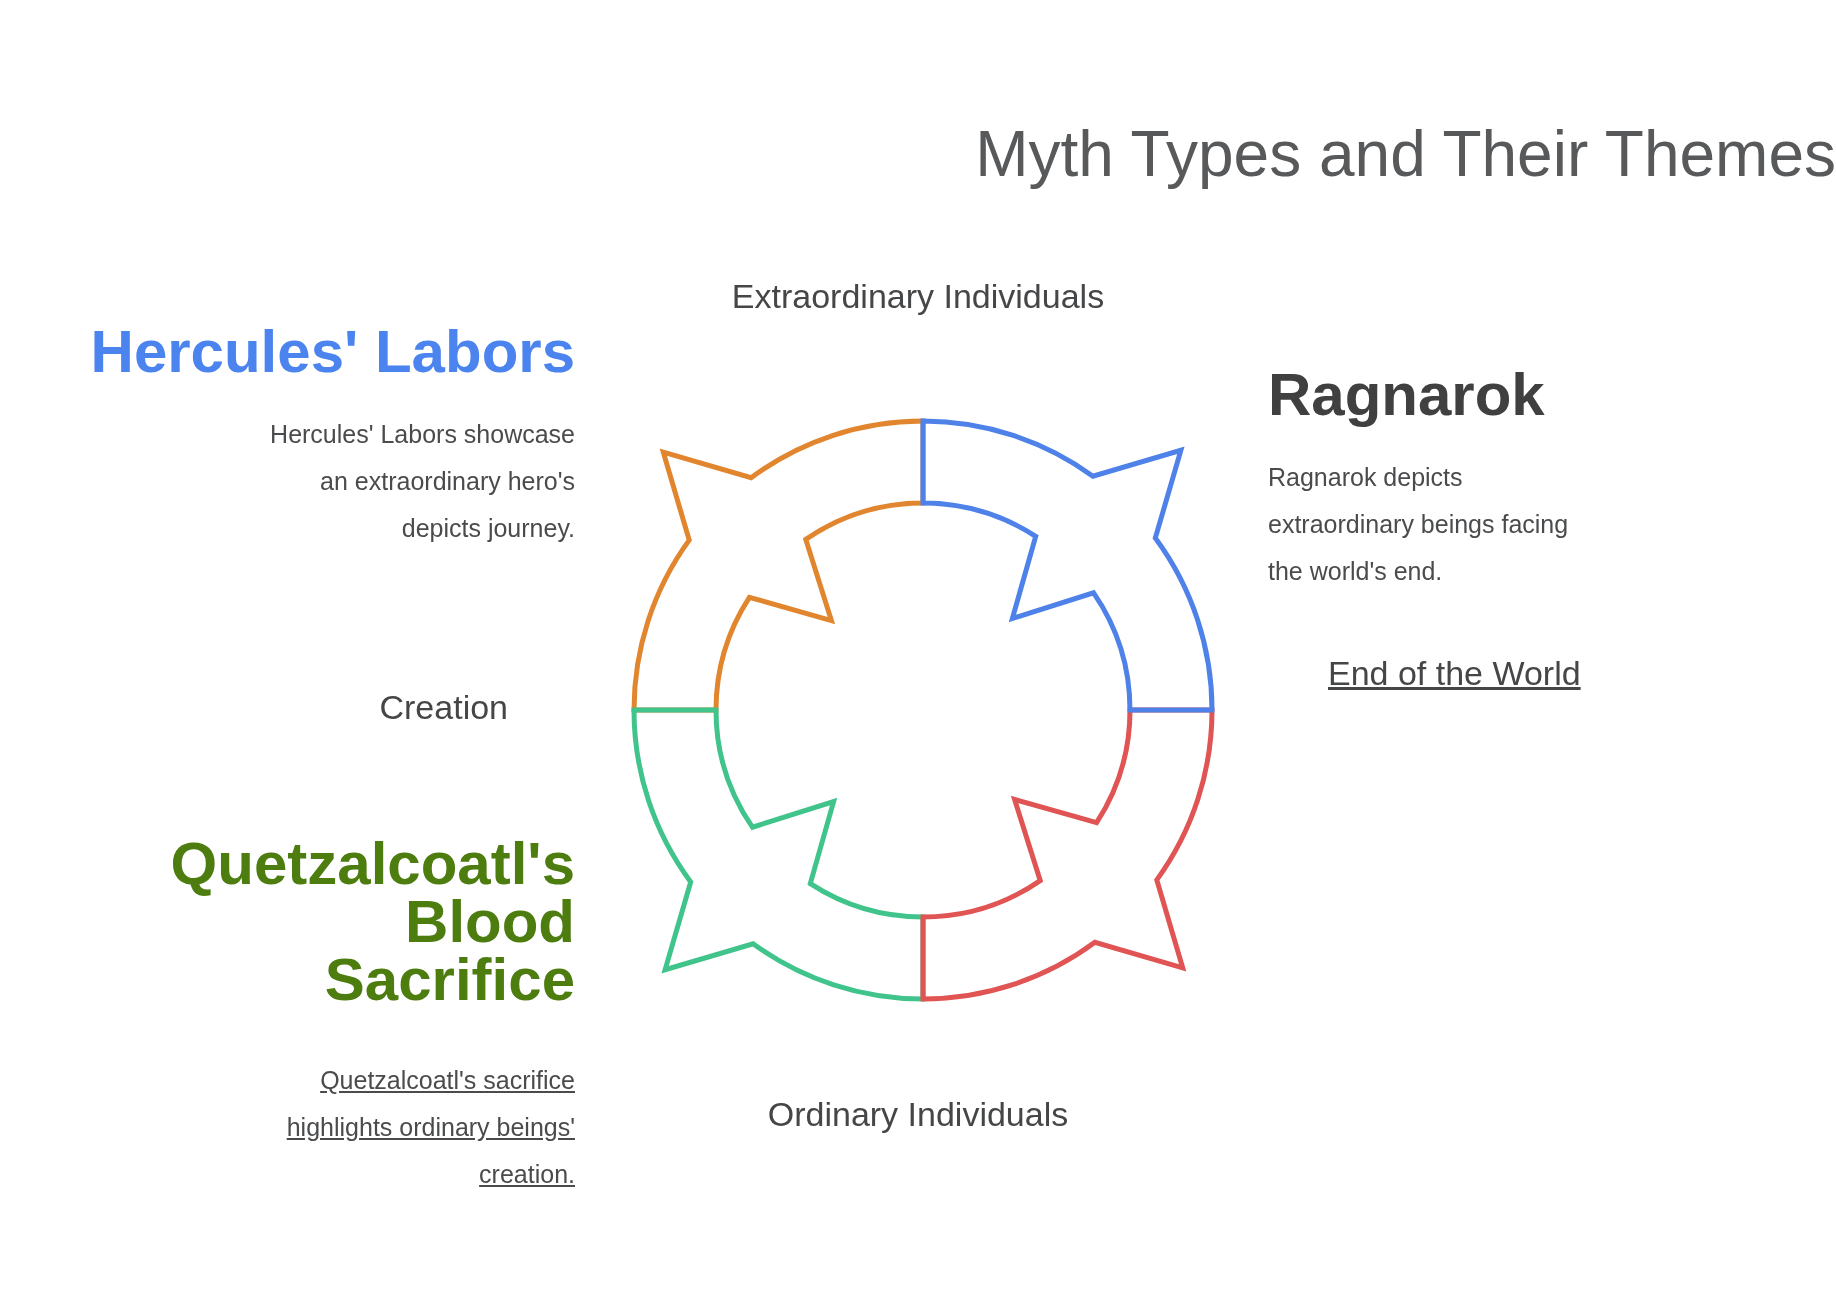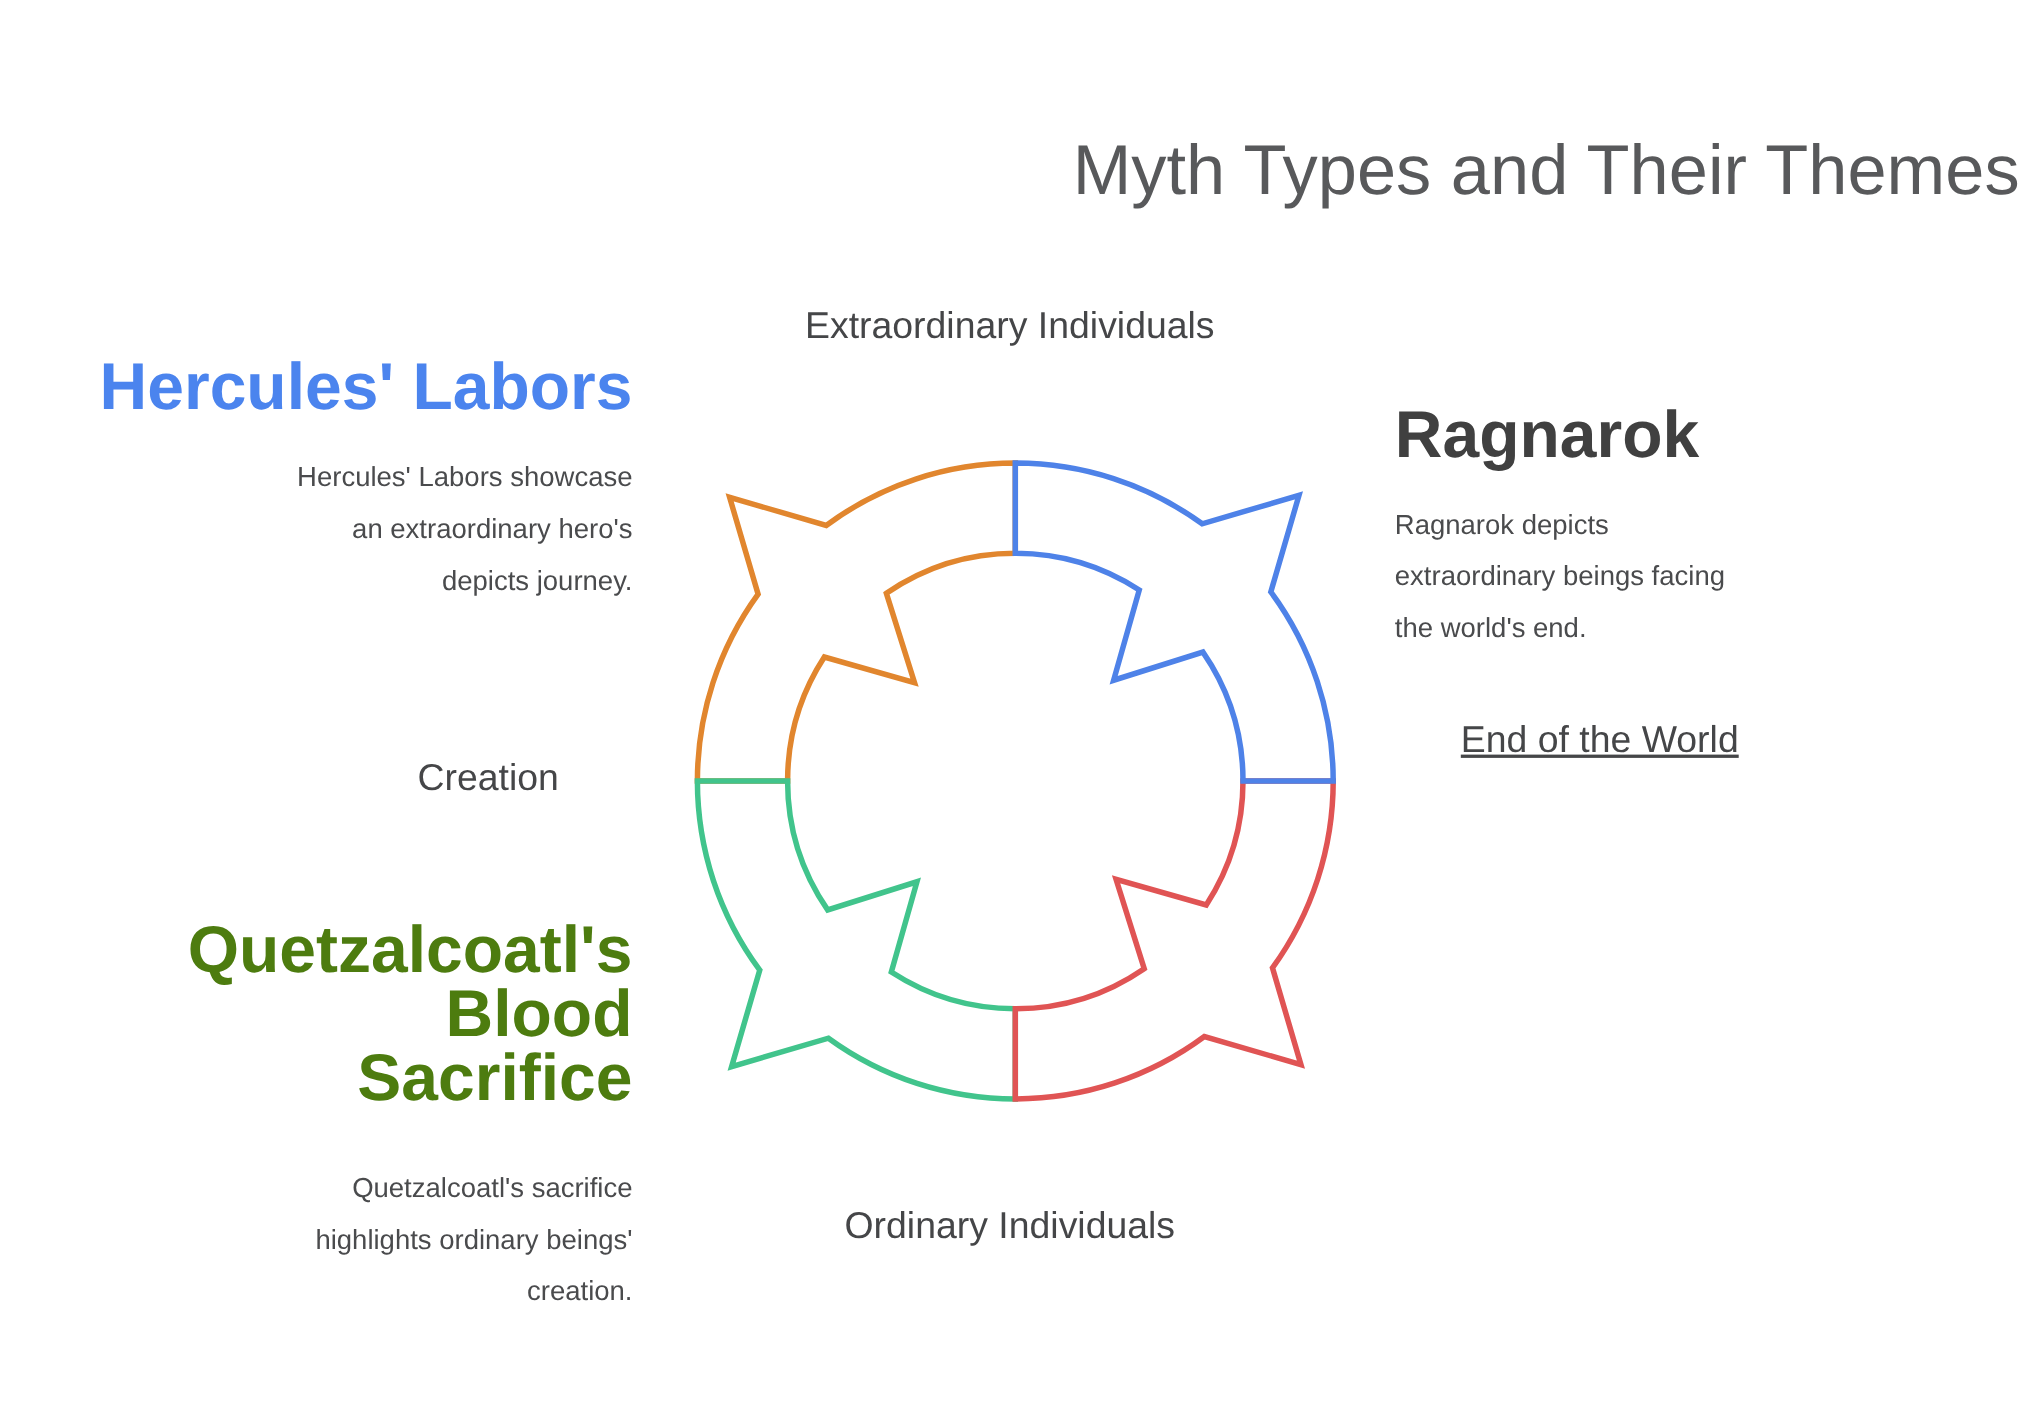--- a/index.html
+++ b/index.html
@@ -28,21 +28,21 @@
   #cycle { position: absolute; left: 523px; top: 310px; }
 
   .callout { position: absolute; }
   .callout h2 { font-size: 60px; line-height: 58px; font-weight: 700; }
   .callout p  { font-size: 25px; line-height: 47px; color: #4a4b4d; }
   .callout .ln { display: block; }
   .callout.tl { top: 323px; right: 1261px; text-align: right; }
   .callout.tr { top: 323px; left: 1268px;  text-align: left; }
   .callout.bl { top: 835px; right: 1261px; text-align: right; }
   .callout.tl p, .callout.tr p { margin-top: 30px; }
-  .callout.bl p { margin-top: 48px; }
+  .callout.bl p { margin-top: 48px; text-decoration: underline; }
 </style>
 </head>
 <body>
 
 <div id="canvas">
 
   <div class="title">Myth Types and Their Themes</div>
 
   <div class="axis top">Extraordinary Individuals</div>
   <div class="axis bottom">Ordinary Individuals</div>

